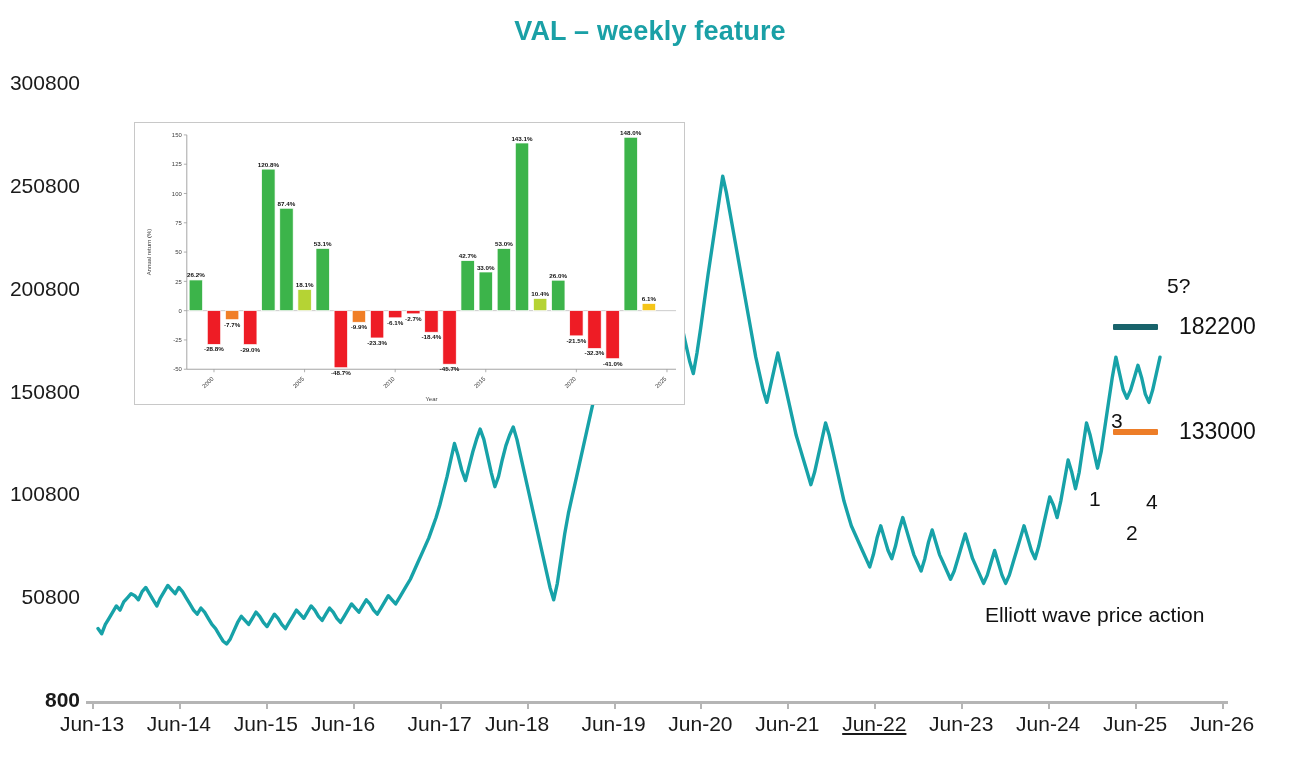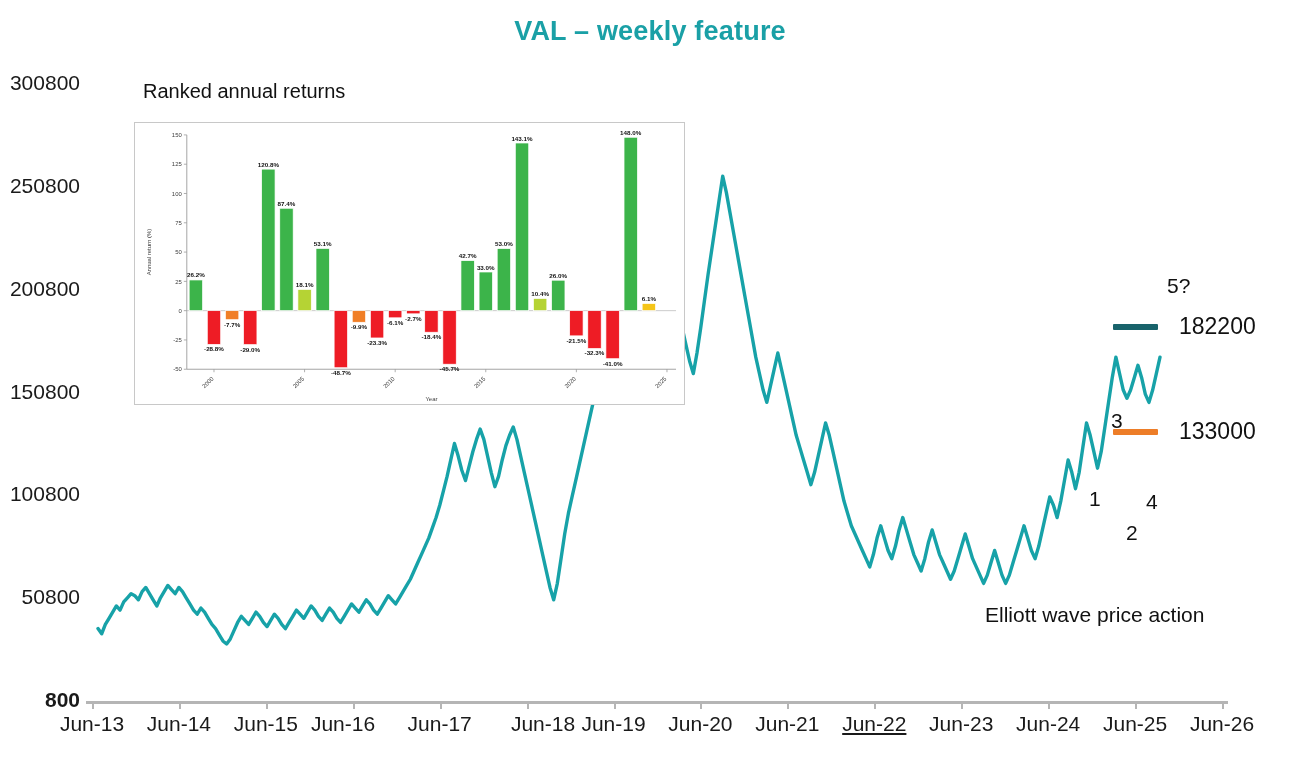--- a/index.html
+++ b/index.html
@@ -106,21 +106,21 @@
       <div class="xtick" style="left: 92px;">Jun-13</div>
       <div class="xtickmark" style="left: 178.923px;"></div>
       <div class="xtick" style="left: 178.923px;">Jun-14</div>
       <div class="xtickmark" style="left: 265.846px;"></div>
       <div class="xtick" style="left: 265.846px;">Jun-15</div>
       <div class="xtickmark" style="left: 352.769px;"></div>
       <div class="xtick" style="left: 343px;">Jun-16</div>
       <div class="xtickmark" style="left: 439.692px;"></div>
       <div class="xtick" style="left: 439.692px;">Jun-17</div>
       <div class="xtickmark" style="left: 526.615px;"></div>
-      <div class="xtick" style="left: 503px; padding-left: 40px;">Jun-18</div>
+      <div class="xtick" style="left: 517px;">Jun-18</div>
       <div class="xtickmark" style="left: 613.538px;"></div>
       <div class="xtick" style="left: 613.538px;">Jun-19</div>
       <div class="xtickmark" style="left: 700.462px;"></div>
       <div class="xtick" style="left: 700.462px;">Jun-20</div>
       <div class="xtickmark" style="left: 787.385px;"></div>
       <div class="xtick" style="left: 787.385px;">Jun-21</div>
       <div class="xtickmark" style="left: 874.308px;"></div>
       <div class="xtick" style="left: 874.308px; text-decoration: underline;">Jun-22</div>
       <div class="xtickmark" style="left: 961.231px;"></div>
       <div class="xtick" style="left: 961.231px;">Jun-23</div>
@@ -131,21 +131,20 @@
       <div class="xtickmark" style="left: 1222px;"></div>
       <div class="xtick" style="left: 1222px;">Jun-26</div>
     </div>
 
   <div id="mainplot">
     <svg id="mainsvg" viewBox="0 0 1142 632" preserveAspectRatio="none">
       <path id="priceline" fill="none" stroke="#17a2a8" stroke-width="3.4" stroke-linejoin="round" stroke-linecap="round" d="M12.00,558.61 L15.67,563.75 L19.35,554.49 L23.02,548.32 L26.70,542.15 L30.37,535.98 L34.05,540.10 L37.72,531.87 L41.40,527.76 L45.07,523.64 L48.75,525.70 L52.42,529.81 L56.10,521.59 L59.77,517.47 L63.45,523.64 L67.12,529.81 L70.80,535.98 L74.47,527.76 L78.15,521.59 L81.82,515.42 L85.49,519.53 L89.17,523.64 L92.84,517.47 L96.52,521.59 L100.19,527.76 L103.87,533.93 L107.54,540.10 L111.22,544.21 L114.89,538.04 L118.57,542.15 L122.24,548.32 L125.92,554.49 L129.59,558.61 L133.27,564.78 L136.94,570.95 L140.62,574.03 L144.29,568.89 L147.97,560.66 L151.64,552.44 L155.31,546.27 L158.99,550.38 L162.66,554.49 L166.34,548.32 L170.01,542.15 L173.69,546.27 L177.36,552.44 L181.04,556.55 L184.71,550.38 L188.39,544.21 L192.06,548.32 L195.74,554.49 L199.41,558.61 L203.09,552.44 L206.76,546.27 L210.44,540.10 L214.11,544.21 L217.79,548.32 L221.46,542.15 L225.13,535.98 L228.81,540.10 L232.48,546.27 L236.16,550.38 L239.83,544.21 L243.51,538.04 L247.18,542.15 L250.86,548.32 L254.53,552.44 L258.21,546.27 L261.88,540.10 L265.56,533.93 L269.23,538.04 L272.91,542.15 L276.58,535.98 L280.26,529.81 L283.93,533.93 L287.61,540.10 L291.28,544.21 L294.96,538.04 L298.63,531.87 L302.30,525.70 L305.98,529.81 L309.65,533.93 L313.33,527.76 L317.00,521.59 L320.68,515.42 L324.35,509.25 L328.03,501.02 L331.70,492.79 L335.38,484.57 L339.05,476.34 L342.73,468.11 L346.40,457.83 L350.08,447.55 L353.75,435.21 L357.43,420.81 L361.10,406.41 L364.78,389.96 L368.45,373.51 L372.12,385.85 L375.80,400.24 L379.47,410.53 L383.15,396.13 L386.82,381.73 L390.50,369.39 L394.17,359.11 L397.85,369.39 L401.52,385.85 L405.20,402.30 L408.87,416.70 L412.55,406.41 L416.22,389.96 L419.90,375.56 L423.57,365.28 L427.25,357.05 L430.92,369.39 L434.60,385.85 L438.27,402.30 L441.94,418.75 L445.62,435.21 L449.29,451.66 L452.97,468.11 L456.64,484.57 L460.32,501.02 L463.99,517.47 L467.67,529.81 L471.34,513.36 L475.02,488.68 L478.69,464.00 L482.37,443.43 L486.04,426.98 L489.72,410.53 L493.39,394.07 L497.07,377.62 L500.74,361.17 L504.42,344.71 L508.09,328.26 L511.76,311.81 L515.44,295.35 L519.11,278.90 L522.79,262.45 L526.46,241.88 L530.14,221.31 L533.81,200.75 L537.49,180.18 L541.16,163.73 L544.84,176.07 L548.51,192.52 L552.19,208.97 L555.86,225.43 L559.54,241.88 L563.21,258.33 L566.89,270.67 L570.56,283.01 L574.24,295.35 L577.91,278.90 L581.58,262.45 L585.26,245.99 L588.93,229.54 L592.61,241.88 L596.28,258.33 L599.96,274.79 L603.63,291.24 L607.31,303.58 L610.98,283.01 L614.66,258.33 L618.33,231.60 L622.01,204.86 L625.68,180.18 L629.36,155.50 L633.03,130.82 L636.71,106.14 L640.38,122.59 L644.06,143.16 L647.73,163.73 L651.40,184.29 L655.08,204.86 L658.75,225.43 L662.43,245.99 L666.10,266.56 L669.78,287.13 L673.45,303.58 L677.13,320.03 L680.80,332.37 L684.48,315.92 L688.15,299.47 L691.83,283.01 L695.50,299.47 L699.18,315.92 L702.85,332.37 L706.53,348.83 L710.20,365.28 L713.88,377.62 L717.55,389.96 L721.22,402.30 L724.90,414.64 L728.57,402.30 L732.25,385.85 L735.92,369.39 L739.60,352.94 L743.27,365.28 L746.95,381.73 L750.62,398.19 L754.30,414.64 L757.97,431.09 L761.65,443.43 L765.32,455.77 L769.00,464.00 L772.67,472.23 L776.35,480.45 L780.02,488.68 L783.70,496.91 L787.37,484.57 L791.04,468.11 L794.72,455.77 L798.39,468.11 L802.07,480.45 L805.74,488.68 L809.42,476.34 L813.09,459.89 L816.77,447.55 L820.44,459.89 L824.12,472.23 L827.79,484.57 L831.47,492.79 L835.14,501.02 L838.82,488.68 L842.49,472.23 L846.17,459.89 L849.84,472.23 L853.52,484.57 L857.19,492.79 L860.87,501.02 L864.54,509.25 L868.21,501.02 L871.89,488.68 L875.56,476.34 L879.24,464.00 L882.91,476.34 L886.59,488.68 L890.26,496.91 L893.94,505.13 L897.61,513.36 L901.29,505.13 L904.96,492.79 L908.64,480.45 L912.31,492.79 L915.99,505.13 L919.66,513.36 L923.34,505.13 L927.01,492.79 L930.69,480.45 L934.36,468.11 L938.03,455.77 L941.71,468.11 L945.38,480.45 L949.06,488.68 L952.73,476.34 L956.41,459.89 L960.08,443.43 L963.76,426.98 L967.43,435.21 L971.11,447.55 L974.78,431.09 L978.46,410.53 L982.13,389.96 L985.81,402.30 L989.48,418.75 L993.16,402.30 L996.83,377.62 L1000.51,352.94 L1004.18,365.28 L1007.85,381.73 L1011.53,398.19 L1015.20,381.73 L1018.88,357.05 L1022.55,332.37 L1026.23,307.69 L1029.90,287.13 L1033.58,303.58 L1037.25,320.03 L1040.93,328.26 L1044.60,320.03 L1048.28,307.69 L1051.95,295.35 L1055.63,307.69 L1059.30,324.15 L1062.98,332.37 L1066.65,320.03 L1070.33,303.58 L1074.00,287.13"></path>
     </svg>
   </div>
 
-  <div class="inset-title">Ranked annual returns</div>
   <div id="inset">
     <svg id="insetsvg" viewBox="0 0 551 283" preserveAspectRatio="none">
         <line x1="52" y1="12" x2="52" y2="248" stroke="#9a9a9a" stroke-width="0.9"></line>
         <line x1="52" y1="189" x2="543" y2="189" stroke="#bdbdbd" stroke-width="0.8"></line>
         <line x1="52" y1="248" x2="543" y2="248" stroke="#9a9a9a" stroke-width="0.9"></line>
         <line x1="49" y1="248" x2="52" y2="248" stroke="#9a9a9a" stroke-width="0.8"></line>
         <text x="47" y="250.2" text-anchor="end" class="inset-axis-txt">-50</text>
         <line x1="49" y1="218.5" x2="52" y2="218.5" stroke="#9a9a9a" stroke-width="0.8"></line>
         <text x="47" y="220.7" text-anchor="end" class="inset-axis-txt">-25</text>
         <line x1="49" y1="189" x2="52" y2="189" stroke="#9a9a9a" stroke-width="0.8"></line>

